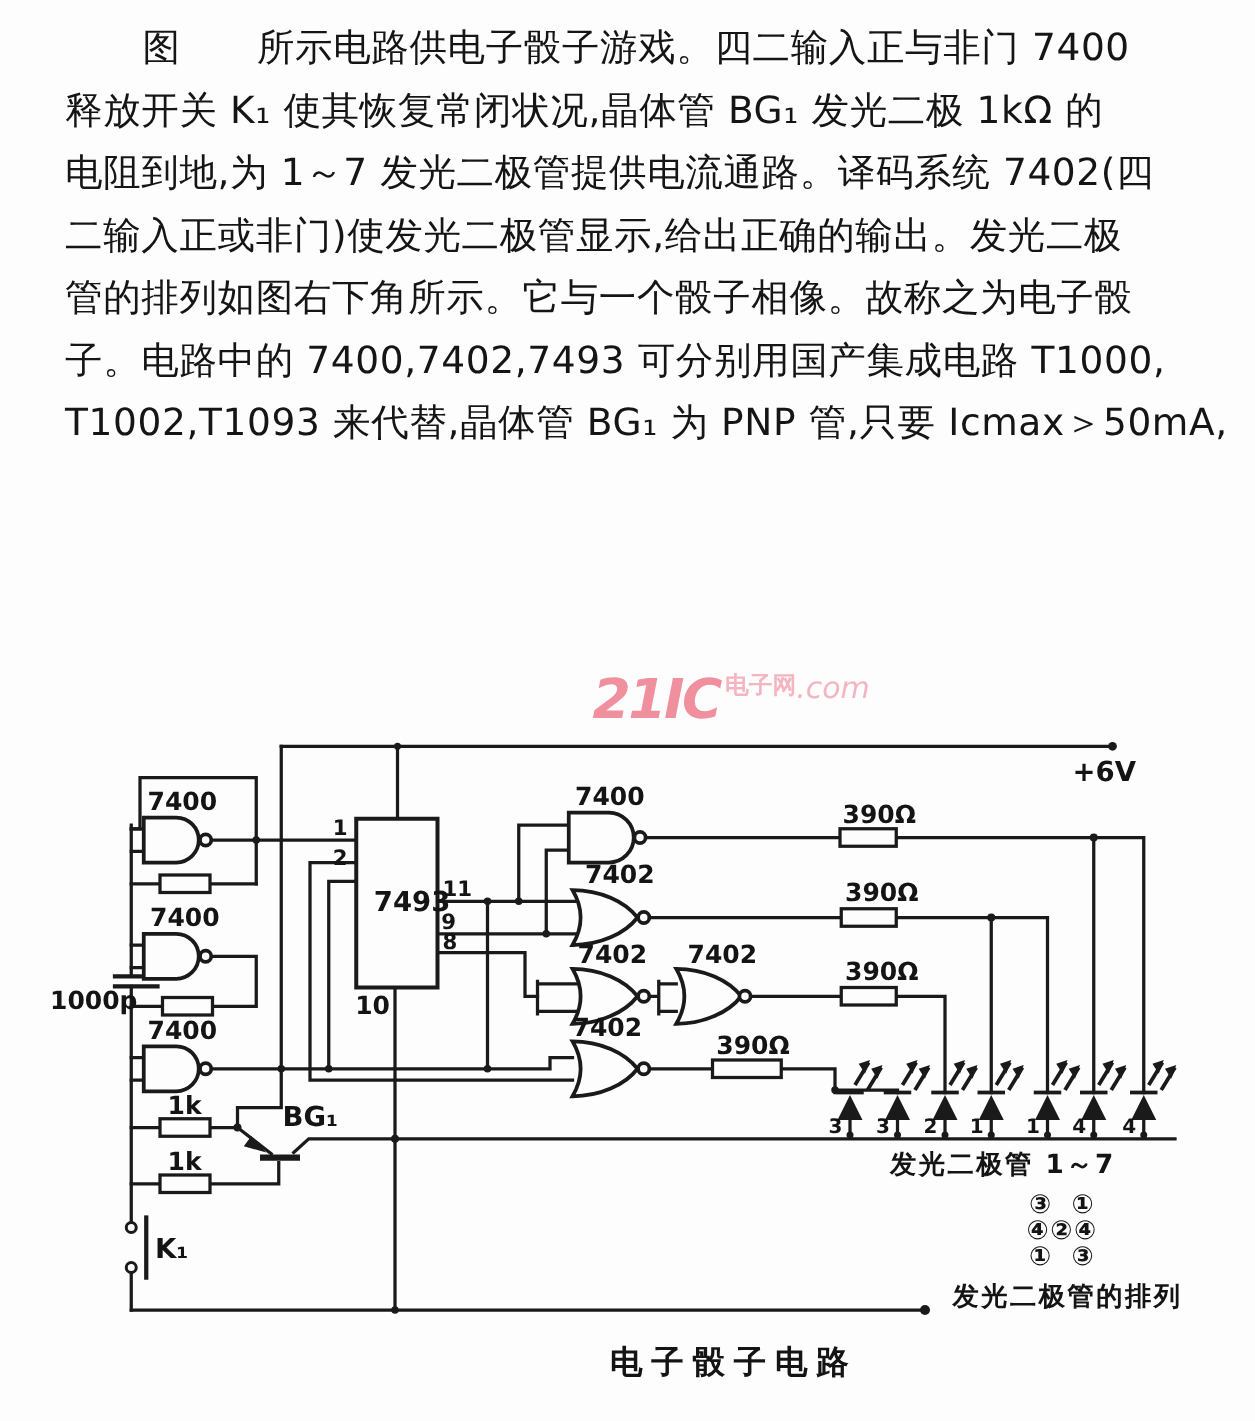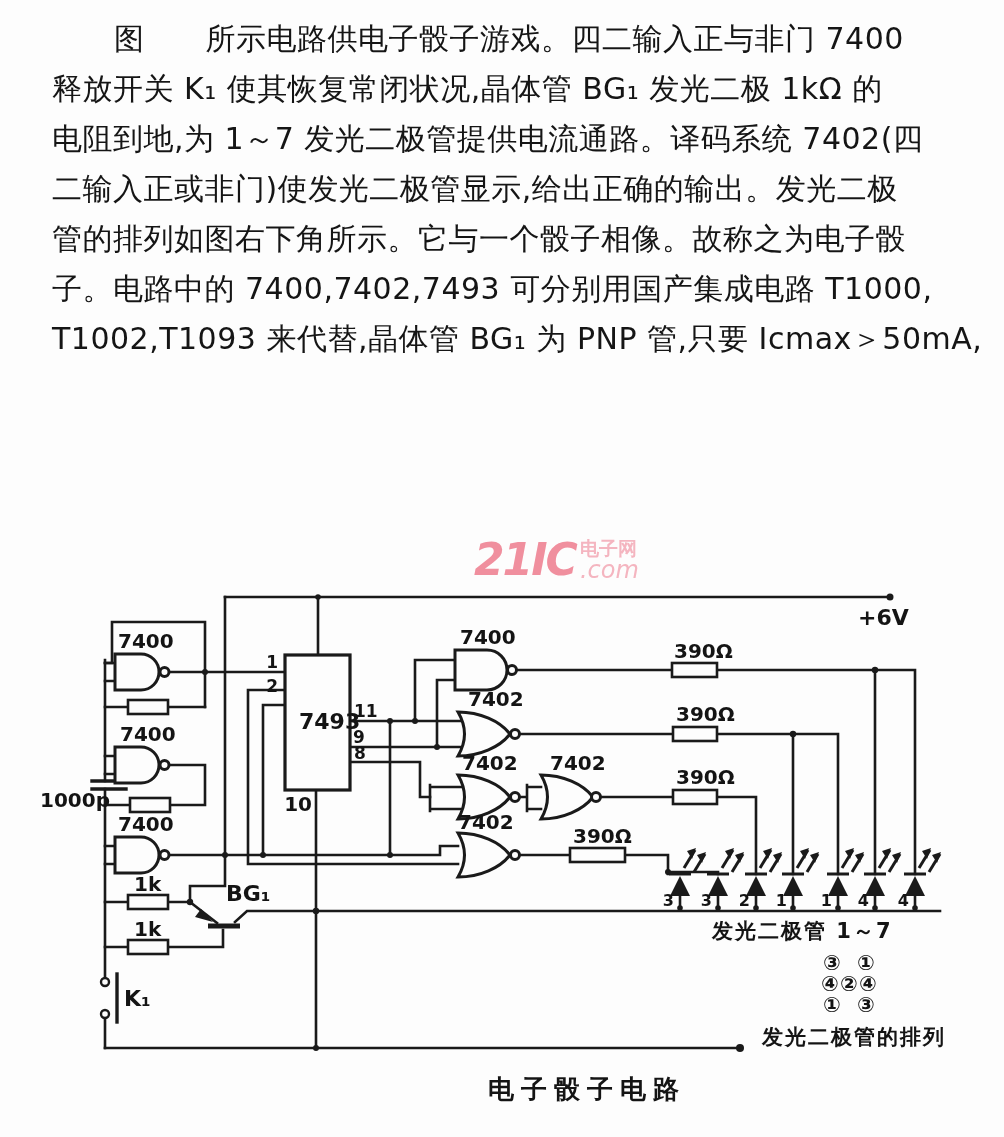--- a/index.html
+++ b/index.html
@@ -5,21 +5,21 @@
   html,body{margin:0;padding:0;}
   body{width:1004px;height:1137px;position:relative;background:#fdfdfd;overflow:hidden;
        font-family:"DejaVu Sans",sans-serif;color:#161616;}
   .article{position:absolute;left:40px;top:14px;width:935px;margin-left:12px;}
   .tline{height:50px;line-height:50px;font-size:30px;font-weight:500;white-space:nowrap;
          letter-spacing:0.5px;color:#151515;}
   .tline.first{text-indent:62px;}
   .watermark{position:absolute;left:430px;top:538px;display:flex;align-items:flex-start;
              opacity:.8;pointer-events:none;margin-left:44px;}
   .wm-brand{font-size:44px;font-weight:bold;font-style:italic;letter-spacing:-2px;line-height:44px;}
-  .wm-side{display:flex;flex-direction:column;margin-left:4px;}
+  .wm-side{display:flex;flex-direction:row;margin-left:4px;}
   .wm-site{font-size:19px;font-weight:bold;line-height:20px;}
   .wm-domain{font-size:24px;font-weight:normal;font-style:italic;line-height:24px;}
   svg text{font-family:"DejaVu Sans",sans-serif;fill:#141414;}
   .lbl{font-size:20px;font-weight:bold;}
   .lbl-sm{font-size:17px;font-weight:bold;}
   .lbl-big{font-size:22px;font-weight:bold;}
   .cjk{font-size:21px;font-weight:bold;letter-spacing:2px;}
   .caption{font-size:26px;font-weight:bold;letter-spacing:7px;}
   .dice{font-size:21px;font-weight:bold;}
 </style>

